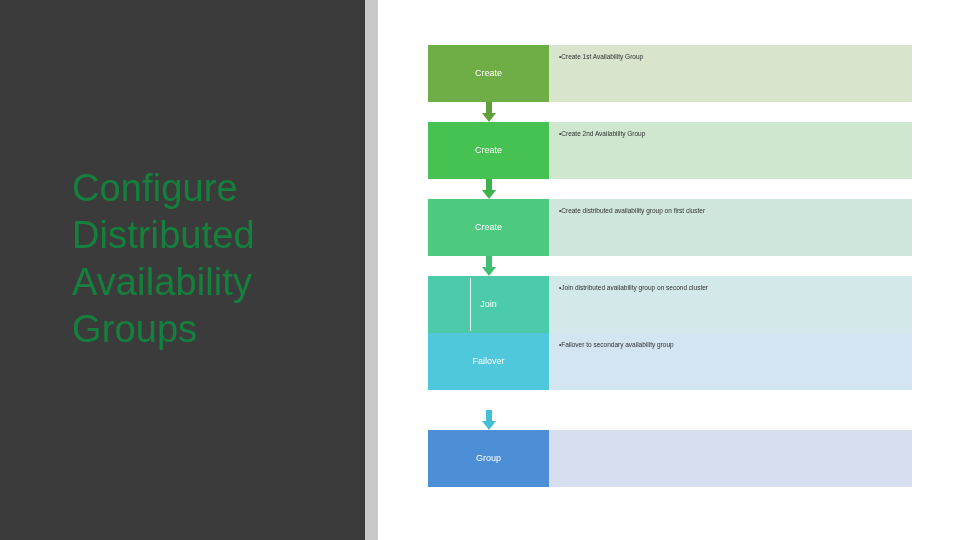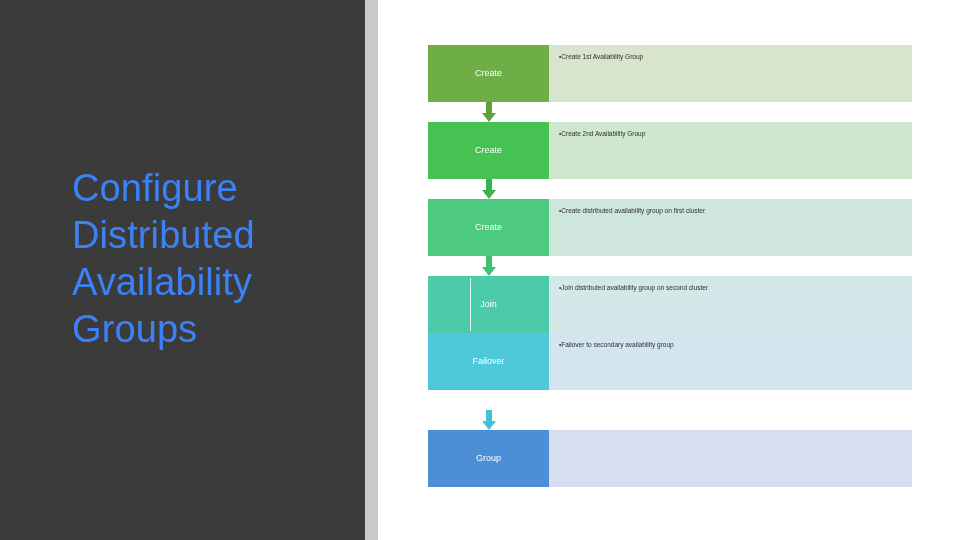--- a/index.html
+++ b/index.html
@@ -35,21 +35,21 @@
     top: 0;
     width: 13px;
     height: 540px;
     background: #c9c9c9;
   }
   .title-text {
     position: absolute;
     left: 72px;
     top: 165px;
     width: 290px;
-    color: #3b82f6;
+    color: #15803d;
     font-size: 38px;
     line-height: 1.24;
     font-weight: 300;
     letter-spacing: 0.1px;
     white-space: pre-line;
   }
 
   
   .diagram {
     position: absolute;

